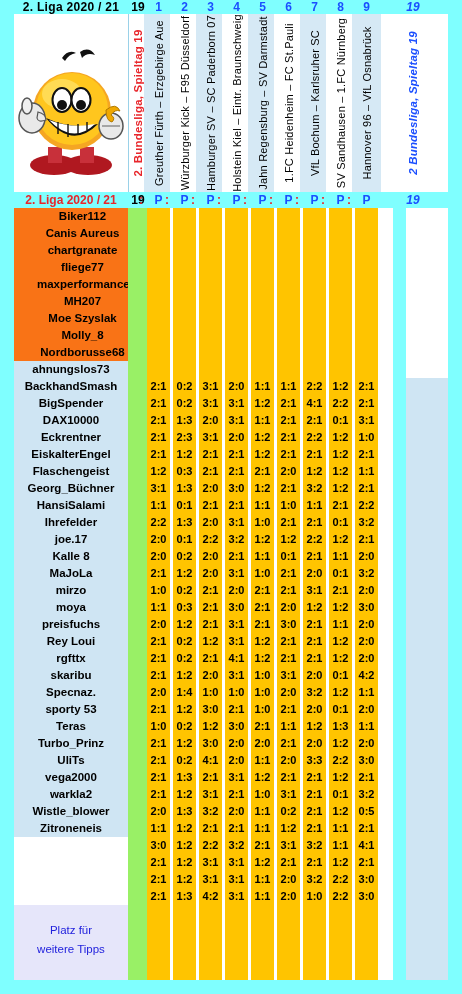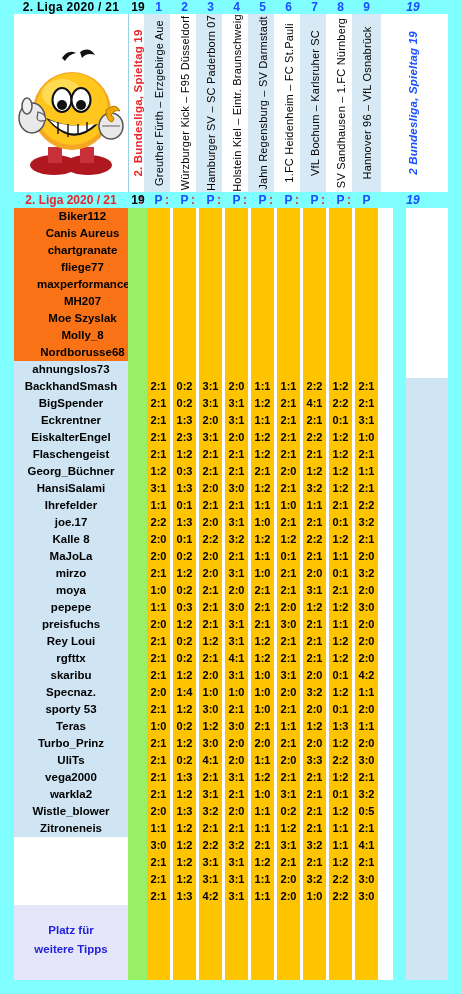--- a/index.html
+++ b/index.html
@@ -56,21 +56,21 @@
   .datacol{position:absolute;top:0;width:23px;background:#FFC400;}
   .cell{height:17px;line-height:17px;text-align:center;font-size:11px;font-weight:bold;color:#000;}
 
   .rightcyan{position:absolute;left:379px;top:0;width:13px;height:772px;background:#7FFFFF;}
   .rightwhite{position:absolute;left:392px;top:0;width:42px;height:772px;background:#ffffff;}
   .rightshade{position:absolute;left:392px;top:170px;width:42px;height:602px;background:#CFE5F3;}
 
   .platz{position:absolute;left:0;top:697px;width:114px;height:75px;background:#E6E6FA;
       display:flex;flex-direction:column;align-items:center;justify-content:flex-start;padding-top:16px;
       box-sizing:border-box;}
-  .platz div{font-size:11.5px;font-weight:bold;color:#2222DD;line-height:19px;}
+  .platz div{font-size:11.5px;font-weight:normal;color:#2222DD;line-height:19px;}
 
   .bottombar{position:absolute;left:0;top:980px;width:462px;height:14px;background:#7FFFFF;}
 
   
   .smiley{position:absolute;left:0;top:0;width:114px;height:178px;}
 </style>
 </head>
 <body>
 
 <div id="page">
@@ -587,32 +587,32 @@
         <div class="namerow plain">chartgranate</div>
         <div class="namerow plain">fliege77</div>
         <div class="namerow plain">maxperformance</div>
         <div class="namerow plain">MH207</div>
         <div class="namerow plain">Moe Szyslak</div>
         <div class="namerow plain">Molly_8</div>
         <div class="namerow plain">Nordborusse68</div>
         <div class="namerow shade">ahnungslos73</div>
         <div class="namerow shade">BackhandSmash</div>
         <div class="namerow shade">BigSpender</div>
+        <div class="namerow shade">DAX10000</div>
         <div class="namerow shade">Eckrentner</div>
         <div class="namerow shade">EiskalterEngel</div>
         <div class="namerow shade">Flaschengeist</div>
         <div class="namerow shade">Georg_Büchner</div>
         <div class="namerow shade">HansiSalami</div>
         <div class="namerow shade">Ihrefelder</div>
         <div class="namerow shade">joe.17</div>
         <div class="namerow shade">Kalle 8</div>
         <div class="namerow shade">MaJoLa</div>
         <div class="namerow shade">mirzo</div>
         <div class="namerow shade">moya</div>
-        <div class="namerow shade">pepepe</div>
         <div class="namerow shade">preisfuchs</div>
         <div class="namerow shade">Rey Loui</div>
         <div class="namerow shade">rgfttx</div>
         <div class="namerow shade">skaribu</div>
         <div class="namerow shade">Specnaz.</div>
         <div class="namerow shade">sporty 53</div>
         <div class="namerow shade">Teras</div>
         <div class="namerow shade">Turbo_Prinz</div>
         <div class="namerow shade">UliTs</div>
         <div class="namerow shade">vega2000</div>

